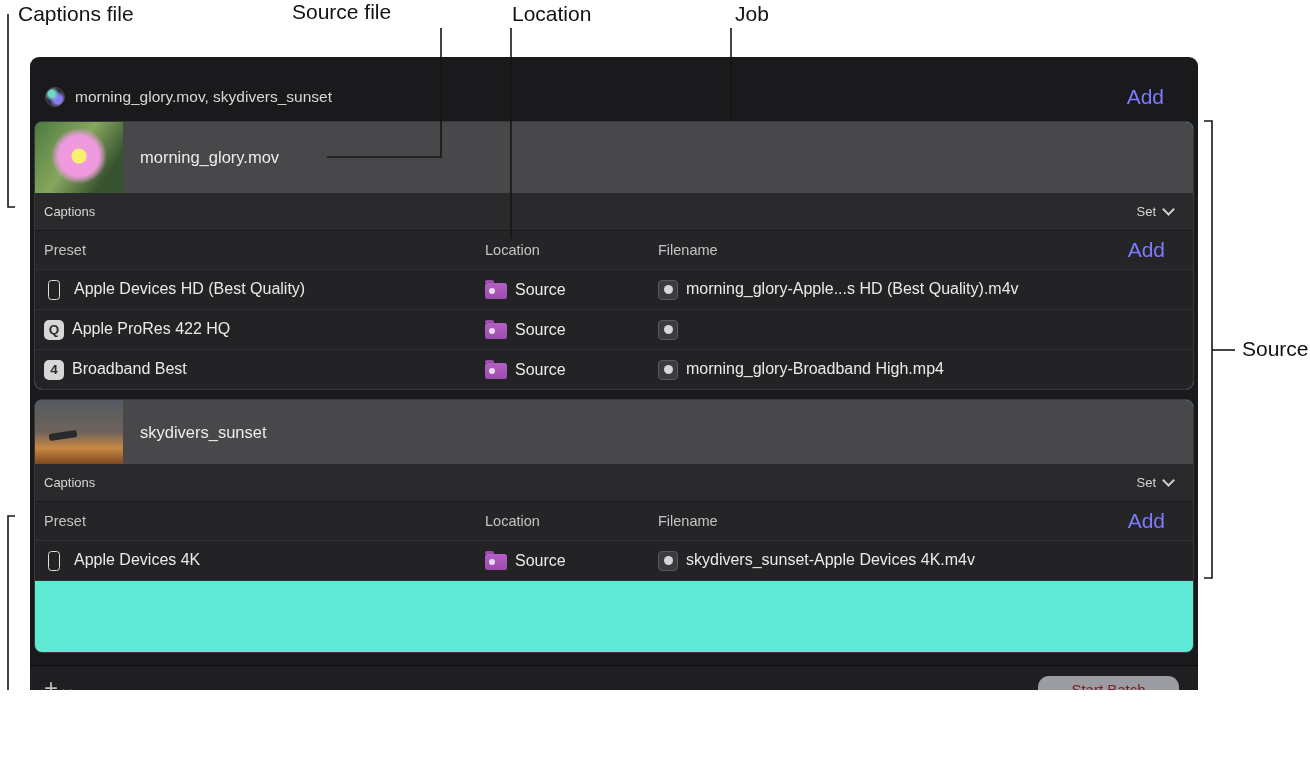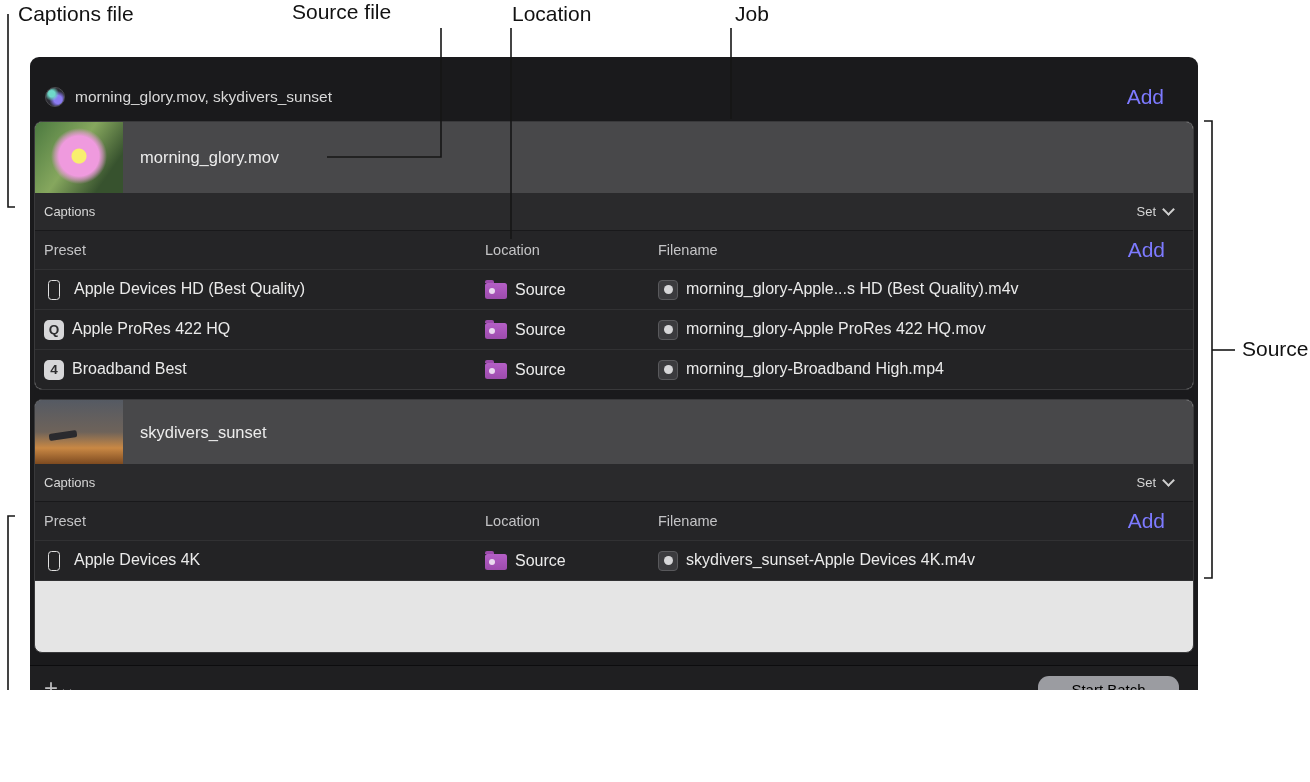--- a/index.html
+++ b/index.html
@@ -16,21 +16,21 @@
 
   .titlebar{display:flex;align-items:center;gap:10px;height:48px;padding:16px 34px 0 15px;}
   .app-icon{width:20px;height:20px;border-radius:50%;flex:none;
             background:radial-gradient(circle at 32% 32%,#6fd9c9 0 18%,rgba(0,0,0,0) 42%),
                        radial-gradient(circle at 66% 64%,#8b7bf2 0 24%,rgba(0,0,0,0) 52%),
                        #2c2c34;border:1px solid #4a4a4e;box-sizing:border-box;}
   .batch-title{color:#d8d8d8;font-size:15.5px;flex:1;}
   .add-link{color:#7d7aff;font-size:21px;cursor:pointer;}
 
   .jobs{position:absolute;left:4px;right:4px;top:64px;}
-  .job-card{border-radius:8px;overflow:hidden;background:#e5e5e5;border:1px solid #39393b;}
+  .job-card{border-radius:8px;overflow:hidden;background:#5eead4;border:1px solid #39393b;}
   .job-card.second{margin-top:9px;height:252px;}
 
   .job-header{display:flex;align-items:center;gap:17px;background:#48484a;}
   .first .job-header{height:71px;}
   .second .job-header{height:64px;}
   .thumb{height:100%;width:88px;flex:none;}
   .thumb-flower{background:radial-gradient(circle at 50% 48%,#f8ef6e 0 7px,#ef9ade 8px 20px,rgba(239,154,222,.55) 24px,rgba(0,0,0,0) 28px),
                             linear-gradient(125deg,#4c7a40,#86a75e 45%,#37522e 80%);}
   .thumb-sky{background:linear-gradient(180deg,#555a63 0%,#6e635a 50%,#c98844 75%,#7d4a20 100%);position:relative;}
   .thumb-sky::after{content:"";position:absolute;left:14px;top:32px;width:28px;height:7px;
@@ -72,21 +72,21 @@
   .icon-file::after{content:"";position:absolute;left:50%;top:50%;width:9px;height:9px;
                     margin:-4.5px 0 0 -4.5px;border-radius:50%;background:#d6d6d8;}
 
   .bottombar{position:absolute;left:0;right:0;bottom:0;height:47px;background:#1f1f21;
              border-top:1px solid #0c0c0e;border-radius:0 0 9px 9px;display:flex;
              align-items:center;padding:0 19px 0 14px;box-sizing:border-box;}
   .add-output{display:flex;align-items:center;gap:6px;color:#bfbfc1;cursor:pointer;}
   .plus{font-size:24px;line-height:1;margin-top:-3px;}
   .chev-sm{width:5px;height:5px;border-width:1.7px;border-color:#bfbfc1;margin-top:1px;}
   .start-batch{margin-left:auto;width:141px;height:27px;border:none;border-radius:11px;
-               background:#9b9ca1;color:#000000;font-size:15px;
+               background:#9b9ca1;color:#7f1d1d;font-size:15px;
                font-family:"Liberation Sans","DejaVu Sans",sans-serif;cursor:pointer;}
 </style>
 </head>
 <body>
 
 <div class="page">
 
   <div class="callout" style="left:18px;top:2px">Captions file</div>
   <div class="callout" style="left:292px;top:0">Source file</div>
   <div class="callout" style="left:512px;top:2px">Location</div>
@@ -145,21 +145,20 @@
                 <span>Q</span>
               </span>
             <span>Apple ProRes 422 HQ</span>
           </span>
           <span class="cell">
             <span class="icon-folder"></span>
             <span>Source</span>
           </span>
           <span class="cell cell-file">
             <span class="icon-file"></span>
-            <span>morning_glory-Apple ProRes 422 HQ.mov</span>
           </span>
         </div>
 
         <div class="prow row-grid">
           <span class="cell cell-preset">
             <span class="icon-box">
                 <span>4</span>
               </span>
             <span>Broadband Best</span>
           </span>

